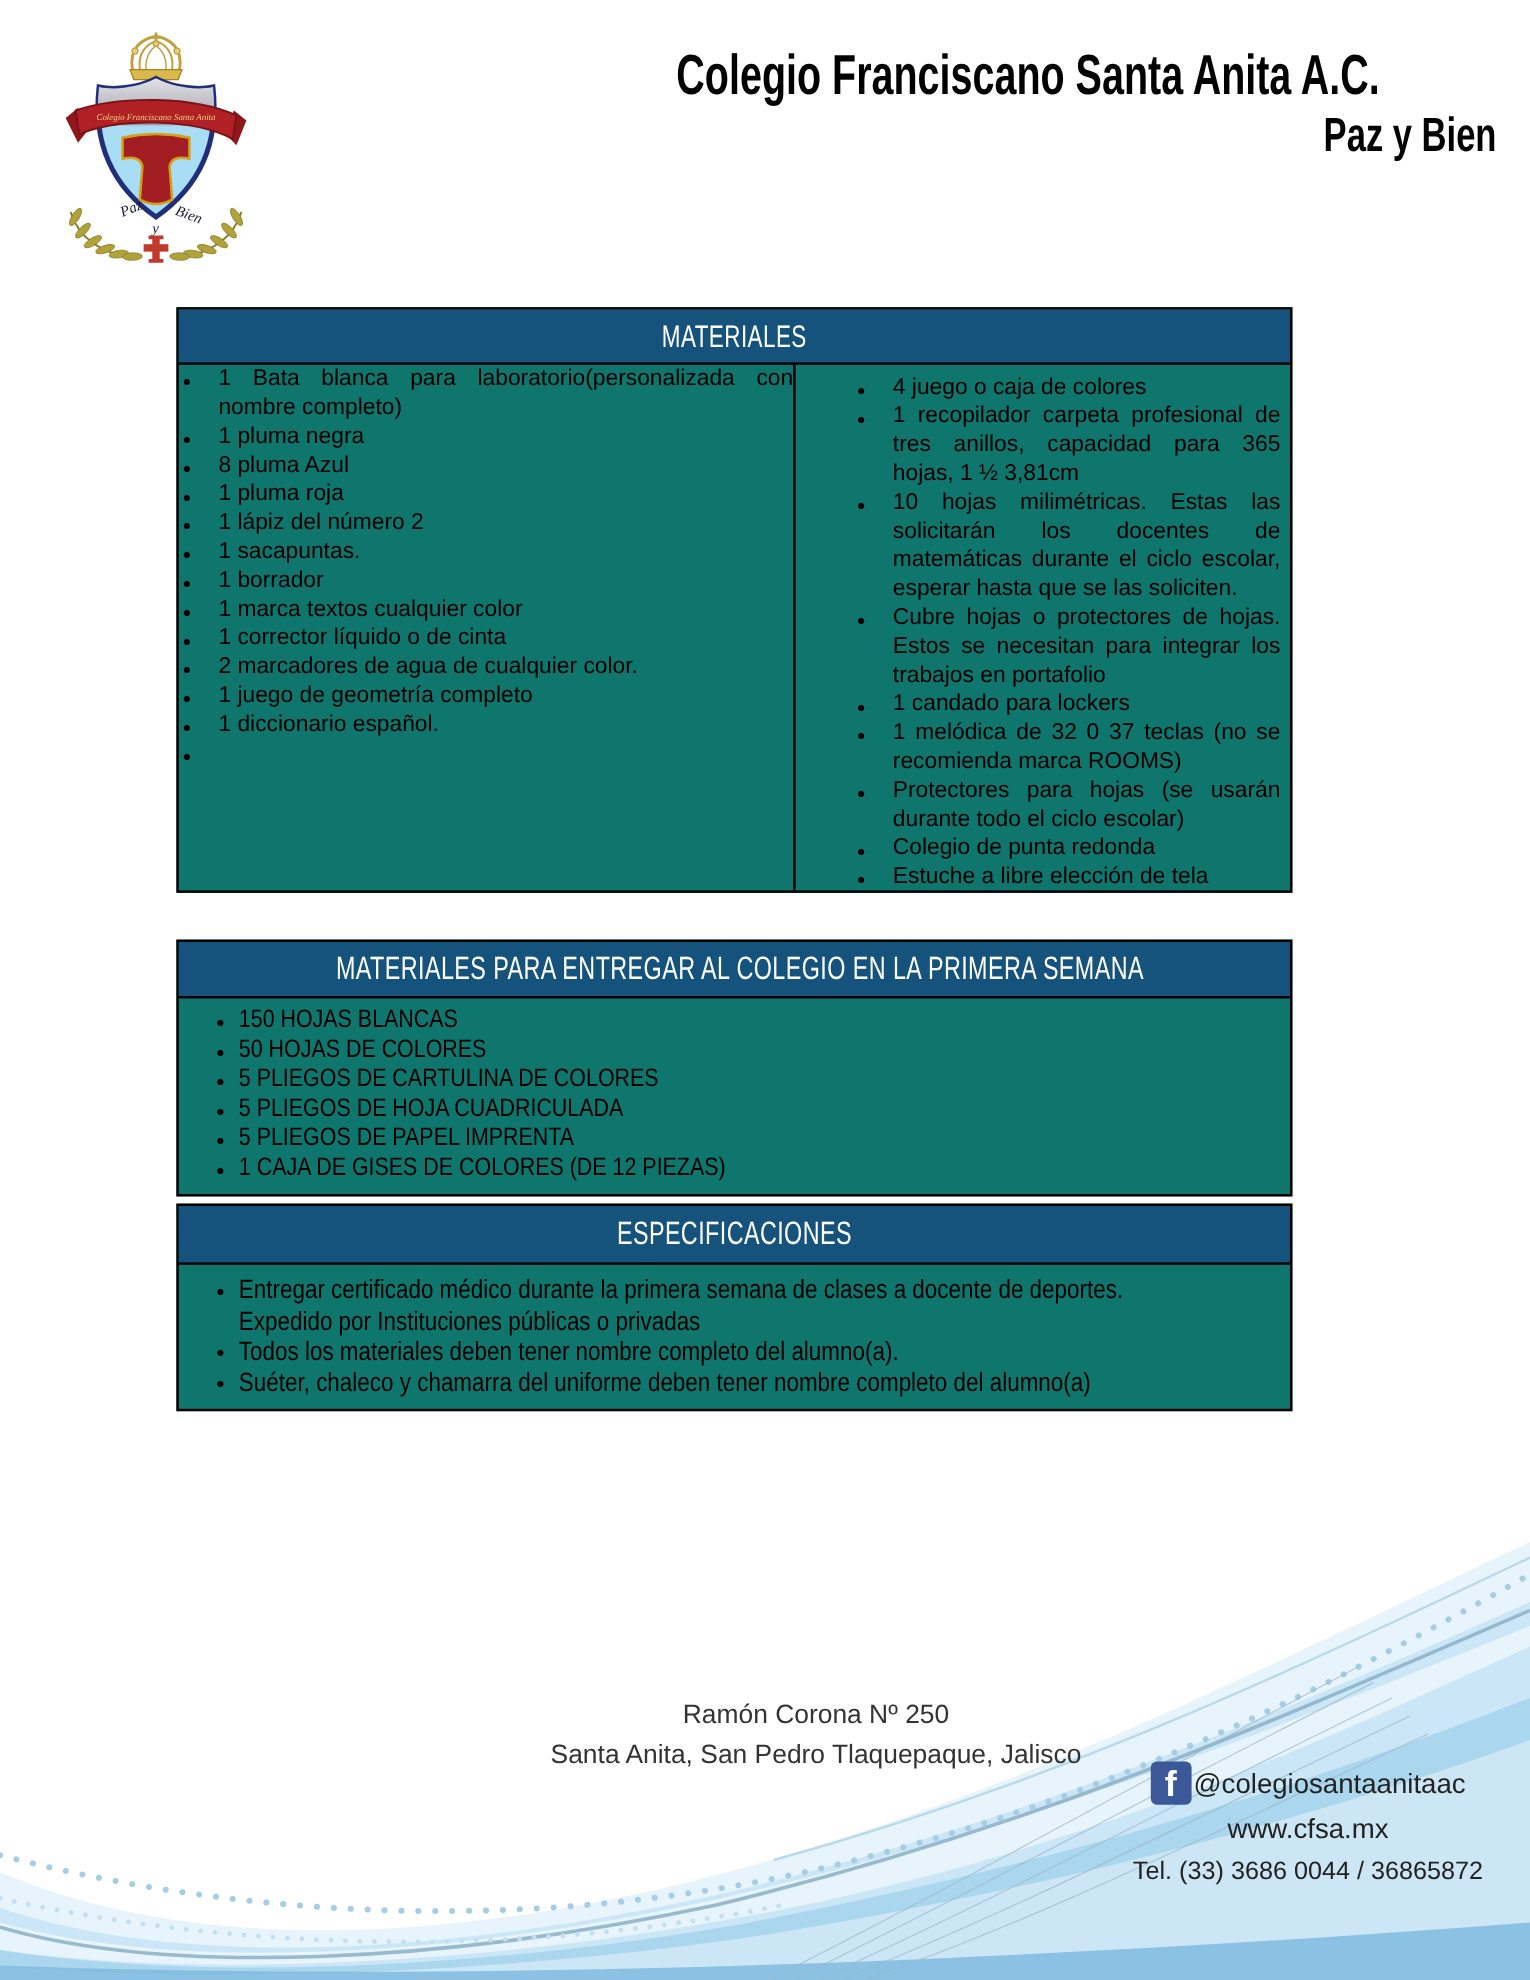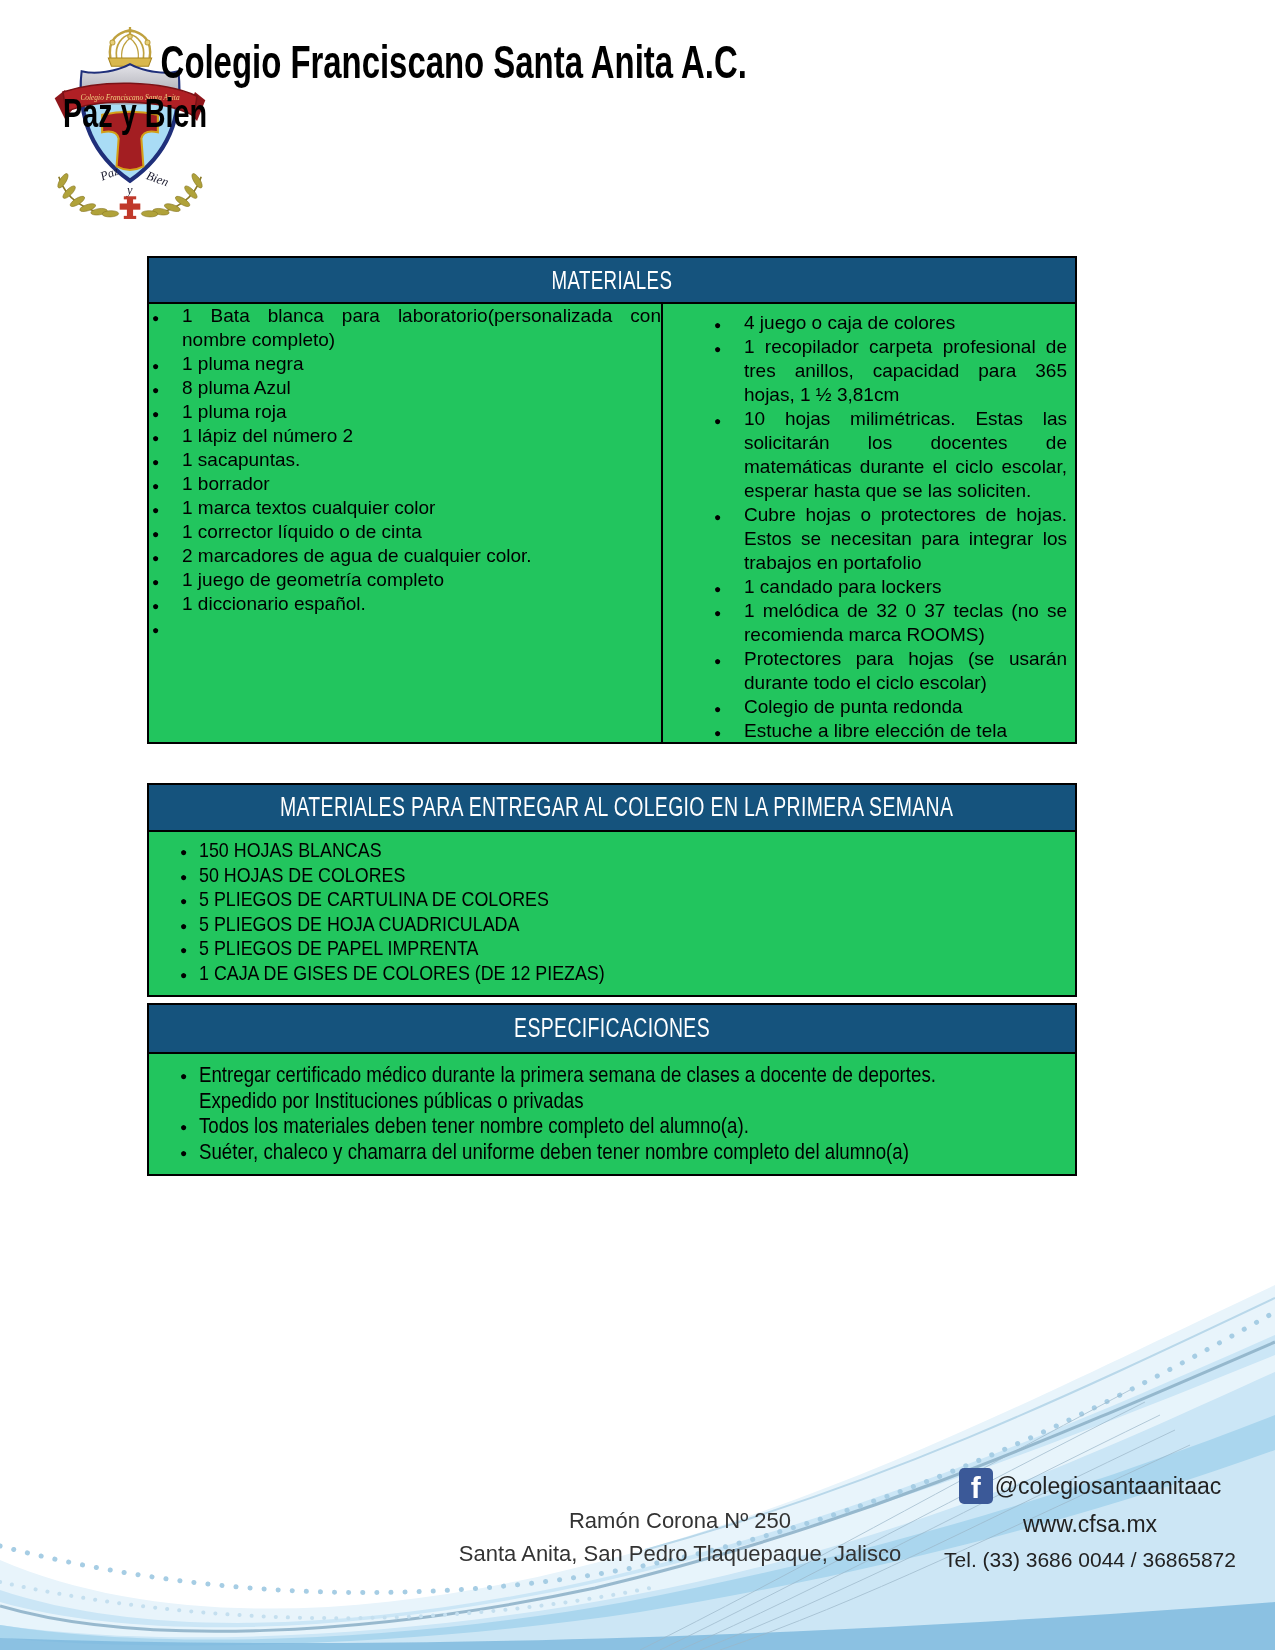--- a/index.html
+++ b/index.html
@@ -1,28 +1,28 @@
 <!DOCTYPE html>
 <html><head>
 <meta charset="utf-8">
 <style>
   html,body{margin:0;padding:0;background:#fff;}
   .page{position:relative;width:1275px;height:1650px;background:#fff;overflow:hidden;
         font-family:"Liberation Sans",sans-serif;color:#000;}
 
   
   .logo{position:absolute;left:52px;top:24px;width:156px;height:196px;}
-  .titles{position:absolute;left:35px;right:0;top:36px;text-align:left;}
+  .titles{position:absolute;left:35px;right:0;top:36px;text-align:right;}
   .main-title{font-size:47px;font-weight:700;line-height:52px;white-space:nowrap;}
   .main-title .sq{display:inline-block;transform:scaleX(.70);transform-origin:50% 50%;}
   .sub-title{font-size:40px;font-weight:700;line-height:46px;margin-top:2px;white-space:nowrap;}
   .sub-title .sq{display:inline-block;transform:scaleX(.72);transform-origin:50% 50%;}
 
   
-  .tbl{position:absolute;left:147px;width:930px;border:2px solid #000;background:#22c55e;box-sizing:border-box;}
+  .tbl{position:absolute;left:147px;width:930px;border:2px solid #000;background:#0f766e;box-sizing:border-box;}
   .bar{background:#15537D;border-bottom:2px solid #000;color:#fff;text-align:center;}
   .bar .cxc{display:inline-block;transform:scaleX(.72);transform-origin:50% 50%;white-space:nowrap;letter-spacing:.5px;}
 
   .tbl1{top:256px;}
   .tbl1 .bar{height:44px;line-height:44px;font-size:26px;}
   .body1{display:flex;height:438px;}
   .lcell{width:514px;border-right:2px solid #000;box-sizing:border-box;}
   .rcell{flex:1;}
 
   ul.blist{list-style:none;margin:0;padding:0;}
@@ -41,21 +41,21 @@
   .tbl3{top:1003px;}
   .tbl3 .bar{height:47px;line-height:47px;font-size:27px;}
   .tbl3 .blist{padding:8px 20px 10px 28px;font-size:22px;line-height:25.5px;}
   .tbl3 li{padding-left:22px;}
 
   
   .cond .tx{display:inline-block;width:117.6%;transform:scaleX(.85);transform-origin:0 0;white-space:pre-line;}
 
   
   .waves{position:absolute;left:0;top:1250px;width:1275px;height:400px;}
-  .addr{position:absolute;left:400px;top:1504px;width:560px;text-align:center;
+  .addr{position:absolute;left:400px;top:1412px;width:560px;text-align:center;
         font-size:22px;line-height:33px;color:#333;}
   .fbblock{position:absolute;left:935px;top:1468px;width:310px;text-align:center;color:#222;}
   .fbrow{display:flex;align-items:center;justify-content:center;gap:2px;}
   .fbicon{width:34px;height:36px;background:#3B5998;border-radius:5px;color:#fff;
           font-size:30px;font-weight:700;line-height:40px;text-align:center;overflow:hidden;}
   .fbhandle{font-size:23px;}
   .fbsite{font-size:23px;margin-top:7px;}
   .fbtel{font-size:21px;margin-top:10px;white-space:nowrap;}
 </style>
 </head>

